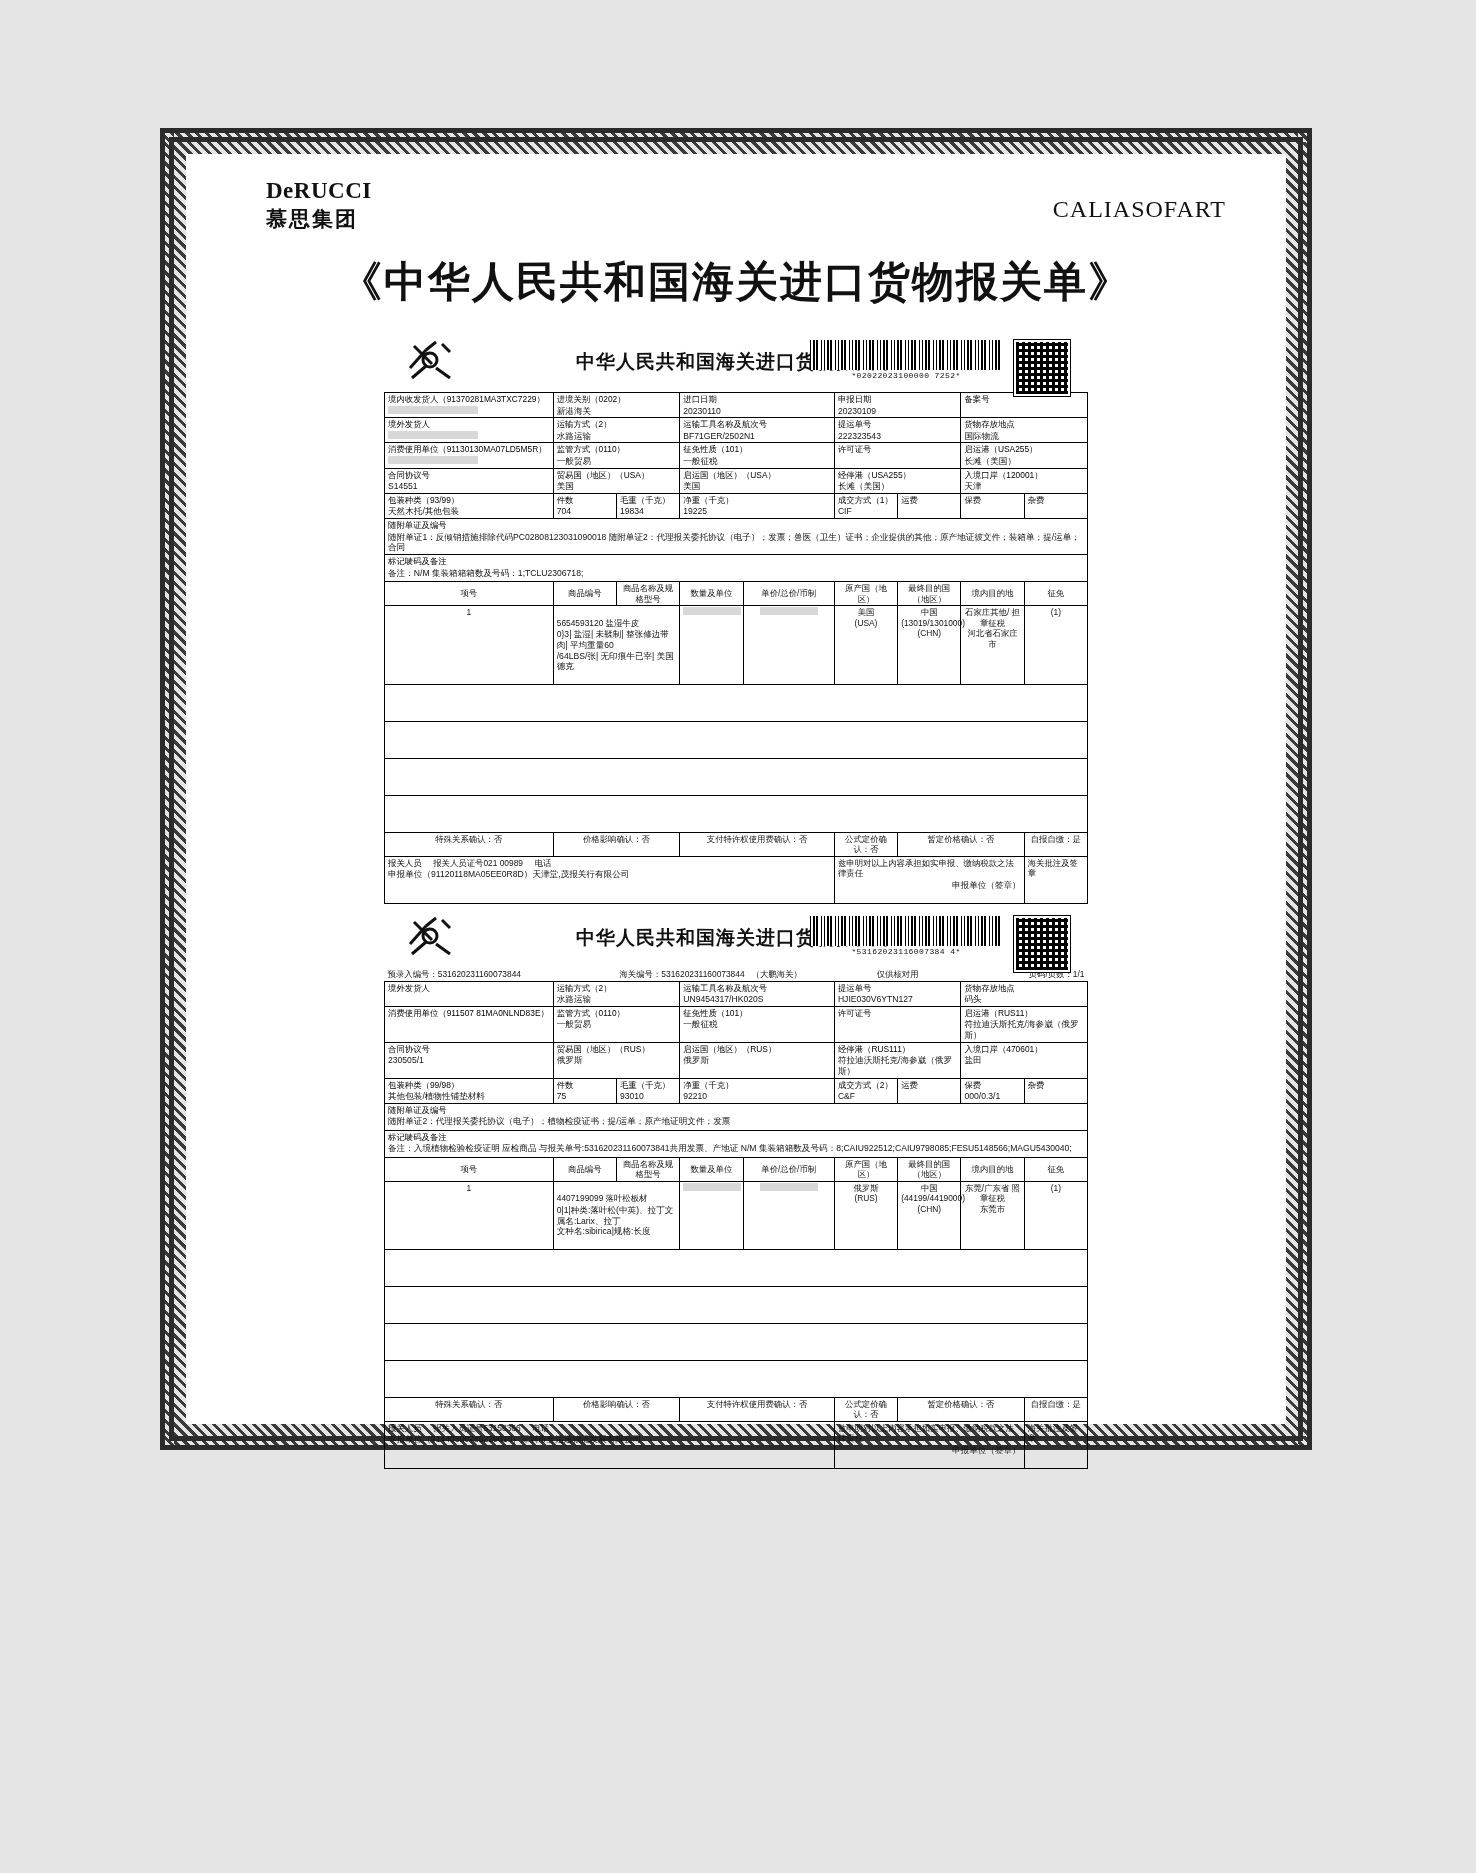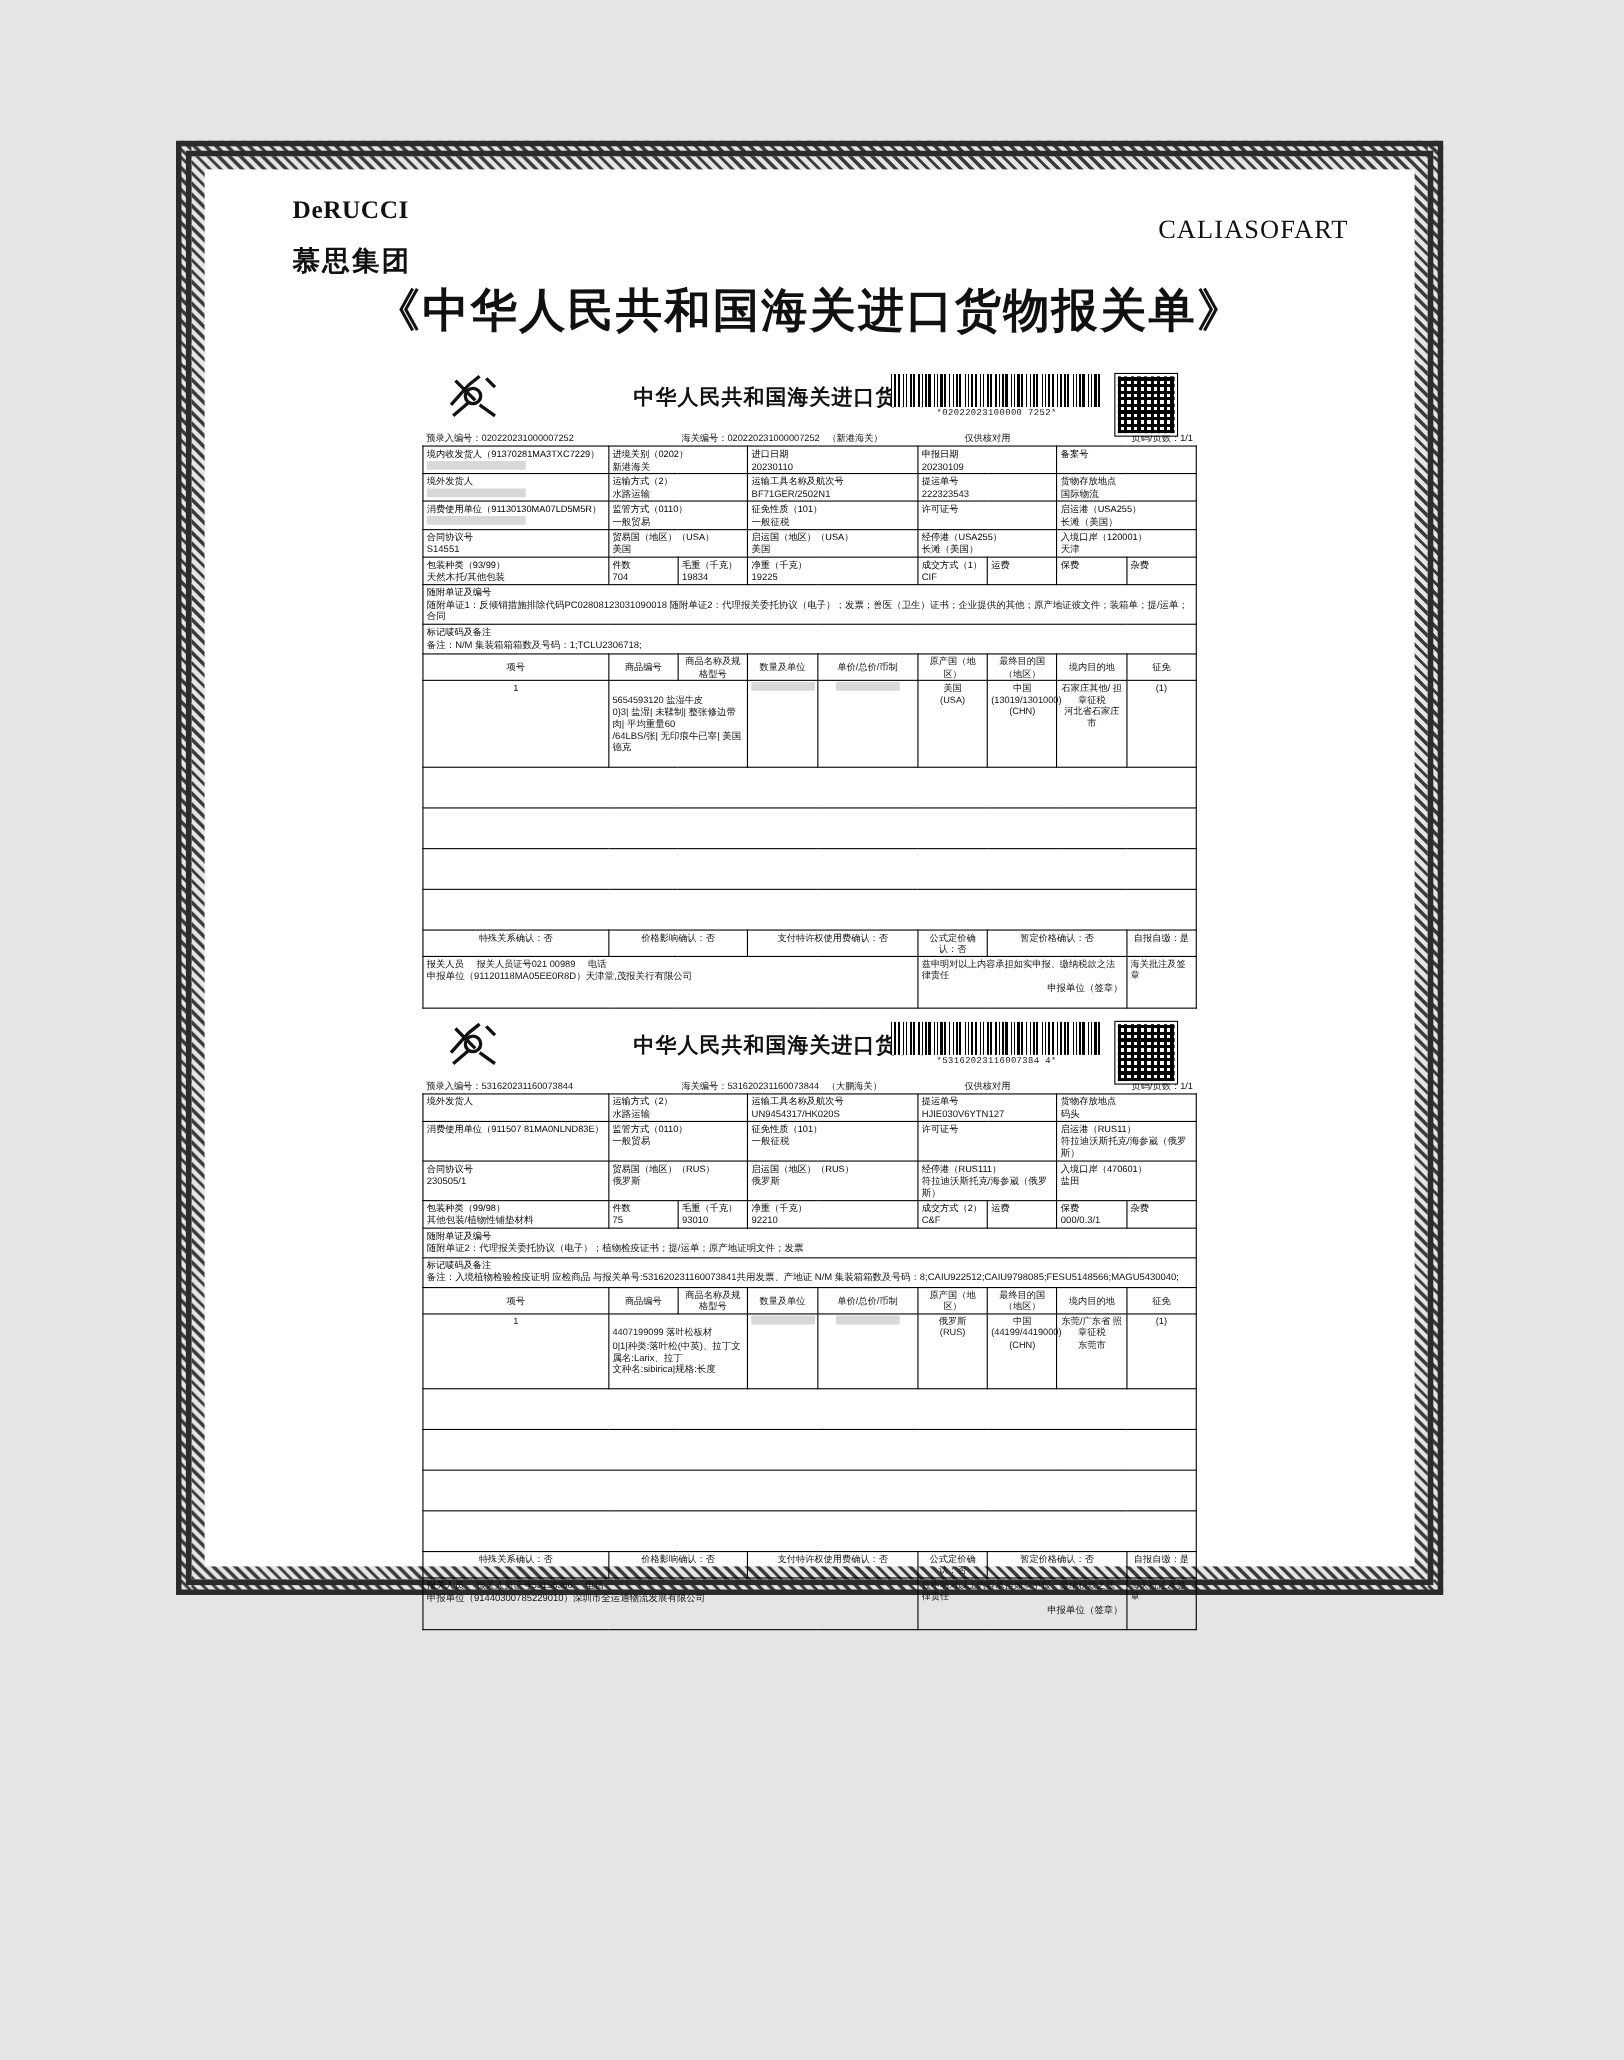--- a/index.html
+++ b/index.html
@@ -21,21 +21,21 @@
   }
   .sheet{
     position:absolute;left:186px;top:154px;width:1100px;height:1270px;
     background:#fff;box-sizing:border-box;padding:24px 40px;
   }
 
   
   .brandrow{position:relative;height:64px;}
   .brand{position:absolute;left:40px;top:0;}
   .brand .b1{font-family:"Liberation Serif","DejaVu Serif",serif;font-weight:bold;font-size:23px;letter-spacing:.5px;}
-  .brand .b2{font-size:25px;font-weight:bold;letter-spacing:2px;margin-top:16px;}
+  .brand .b2{font-size:21px;font-weight:bold;letter-spacing:2px;margin-top:1px;}
   .brandright{position:absolute;right:20px;top:18px;font-family:"Liberation Serif","DejaVu Serif",serif;font-size:24px;letter-spacing:1px;}
 
   .doctitle{text-align:center;font-family:"Liberation Serif","DejaVu Serif",serif;font-weight:bold;font-size:42px;letter-spacing:2px;margin:12px 0 26px;}
 
   
   .form{border:0;margin:0 auto 8px;width:704px;font-size:8.5px;line-height:1.25;}
   .formhead{position:relative;height:56px;}
   .emblem{position:absolute;left:22px;top:2px;width:48px;height:46px;}
   .formtitle{position:absolute;left:0;right:0;top:14px;text-align:center;font-family:"Liberation Serif","DejaVu Serif",serif;font-weight:bold;font-size:19px;letter-spacing:1px;}
   .barcode{position:absolute;right:86px;top:4px;width:192px;text-align:center;}
@@ -113,31 +113,20 @@
             <col style="width:9%">
             <col style="width:9%">
           <col style="width:13%">
             <col style="width:9%">
             <col style="width:9%">
             <col style="width:9%">
             <col style="width:9%">
         </colgroup>
 
         <tbody>
-            <tr class="topline">
-          <td colspan="2" class="nob" style="border-bottom:1px solid #000">
-            <span>预录入编号：</span><span>020220231000007252</span>
-          </td>
-          <td colspan="3" class="nob" style="border-bottom:1px solid #000">
-            <span>海关编号：</span><span>020220231000007252</span>
-            &nbsp;&nbsp;<span>（新港海关）</span>
-          </td>
-          <td colspan="2" class="nob ctr" style="border-bottom:1px solid #000"><span>仅供核对用</span></td>
-          <td colspan="2" class="nob" style="border-bottom:1px solid #000;text-align:right"><span>页码/页数：1/1</span></td>
-        </tr>
 
         <tr class="rowtall">
           <td><span class="lbl">境内收发货人（91370281MA3TXC7229）</span><span class="val"><span class="blank"></span></span></td>
           <td colspan="2"><span class="lbl">进境关别（0202）</span><span class="val">新港海关</span></td>
           <td colspan="2"><span class="lbl">进口日期</span><span class="val">20230110</span></td>
           <td colspan="2"><span class="lbl">申报日期</span><span class="val">20230109</span></td>
           <td colspan="2"><span class="lbl">备案号</span><span class="val"></span></td>
         </tr>
 
         <tr class="rowtall">

